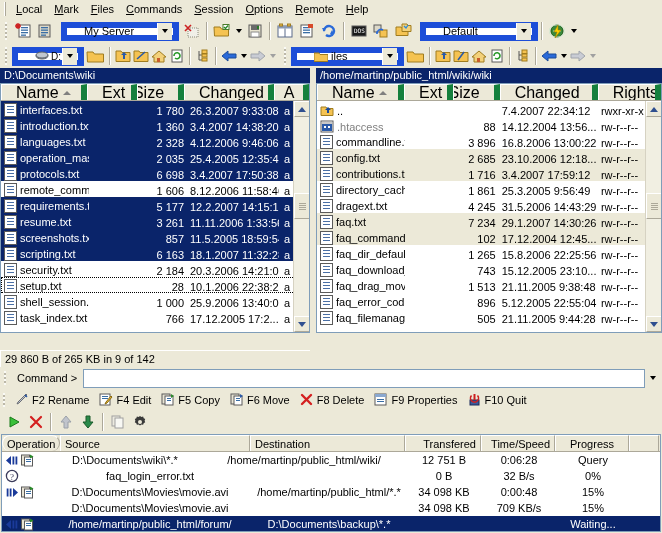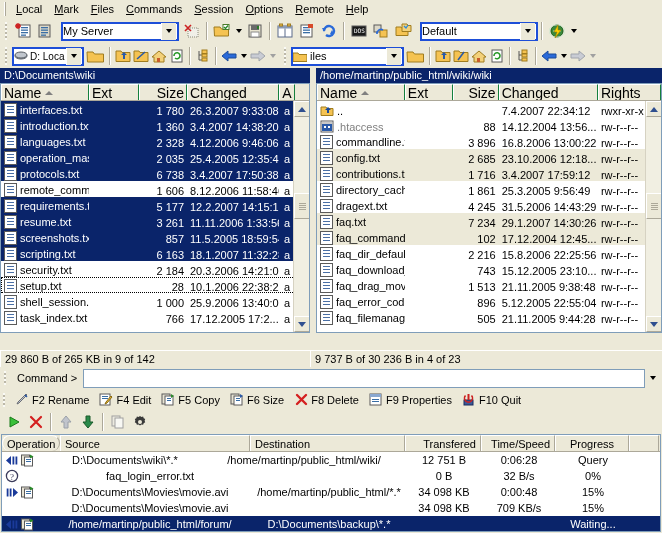--- a/index.html
+++ b/index.html
@@ -38,23 +38,23 @@
     border-left: 1px solid #aca899; border-right: 1px solid #fff; }
   .tb-btn { width: 22px; height: 22px; display: flex; align-items: center; justify-content: center;
     position: relative; }
   .tb-btn.small { width: 18px; }
   .tb-arrow { width: 11px; height: 22px; display: flex; align-items: center; justify-content: center; }
   .caret { width: 0; height: 0; border-left: 3px solid transparent; border-right: 3px solid transparent;
     border-top: 4px solid #000; }
   .caret.dim { border-top-color: #a0a0a0; }
 
   .combo {
-    height: 19px; background: #fff; border: 2px solid #1d4ed8;
+    height: 19px; background: #fff; border: 6px solid #1d4ed8;
     display: flex; align-items: center; position: relative;
-    font-size: 11px; color: #000; padding-left: 0;
+    font-size: 11px; color: #000; padding-left: 17px;
   }
   .combo .cbtxt { flex: 1; overflow: hidden; white-space: nowrap; }
   .combo .cbbtn {
     width: 15px; height: 17px; background: #ece9d8;
     border-left: 1px solid #fff;
     display: flex; align-items: center; justify-content: center;
     margin: 0 1px 0 0;
   }
 
   
@@ -69,23 +69,23 @@
     font-size: 11px; padding: 1px 0 0 4px; white-space: nowrap; overflow: hidden;
   }
 
   .listbox {
     background: #fff; border: 1px solid #7f9db9; border-top: 1px solid #7f9db9;
     height: 250px; position: relative; overflow: hidden;
   }
   .hdr { display: flex; height: 17px; background: #ece9d8;
     border-bottom: 1px solid #aca899; }
   .hdr .hc {
-    border-right: 1px solid #15803d; border-top: 1px solid #fff; border-left: 1px solid #fff;
-    font-size: 14px; color: #000; display: flex; align-items: center;
-    padding: 0 2px; white-space: nowrap; overflow: hidden;
+    border-right: 6px solid #15803d; border-top: 1px solid #fff; border-left: 1px solid #fff;
+    font-size: 16px; color: #000; display: flex; align-items: center;
+    padding: 0 14px; white-space: nowrap; overflow: hidden;
     background: #ece9d8;
   }
   .hdr .hc.r { justify-content: flex-end; }
   .hdr .hc.c { justify-content: center; }
   .sort-asc { width: 0; height: 0; margin-left: 4px;
     border-left: 4px solid transparent; border-right: 4px solid transparent;
     border-bottom: 4px solid #808080; }
 
   .rows { position: relative; }
   .row { display: flex; height: 16px; align-items: flex-end; font-size: 11px; color: #000; }
@@ -515,21 +515,21 @@
               <div class="c r" style="width:48px">2 035</div>
               <div class="c" style="width:92px">25.4.2005 12:35:48</div>
               <div class="c" style="width:16px;text-align:center">a</div>
             </div>
             <div class="row sel">
               <div class="c name" style="width:88px">
                 <span class="ficon txt"></span>
                 <span>protocols.txt</span>
               </div>
               <div class="c" style="width:50px"></div>
-              <div class="c r" style="width:48px">6 738</div>
+              <div class="c r" style="width:48px">6 698</div>
               <div class="c" style="width:92px">3.4.2007 17:50:38</div>
               <div class="c" style="width:16px;text-align:center">a</div>
             </div>
             <div class="row">
               <div class="c name" style="width:88px">
                 <span class="ficon txt"></span>
                 <span>remote_command...</span>
               </div>
               <div class="c" style="width:50px"></div>
               <div class="c r" style="width:48px">1 606</div>
@@ -755,21 +755,21 @@
               <div class="c r" style="width:48px">102</div>
               <div class="c" style="width:104px">17.12.2004 12:45...</div>
               <div class="c" style="width:66px">rw-r--r--</div>
             </div>
             <div class="row">
               <div class="c name" style="width:92px">
                 <span class="ficon txt"></span>
                 <span>faq_dir_default.txt</span>
               </div>
               <div class="c" style="width:50px"></div>
-              <div class="c r" style="width:48px">2 216</div>
+              <div class="c r" style="width:48px">1 265</div>
               <div class="c" style="width:104px">15.8.2006 22:25:56</div>
               <div class="c" style="width:66px">rw-r--r--</div>
             </div>
             <div class="row">
               <div class="c name" style="width:92px">
                 <span class="ficon txt"></span>
                 <span>faq_download_t...</span>
               </div>
               <div class="c" style="width:50px"></div>
               <div class="c r" style="width:48px">743</div>
@@ -815,21 +815,20 @@
           <div class="btn bot">
               <span class="sb-dn"></span>
             </div>
         </div>
       </div>
     </div>
   </div>
 
   <div class="statusrow">
     <div class="sb" style="width:310px;">29 860 B of 265 KB in 9 of 142</div>
-    <div class="sb" style="width:352px;">9 737 B of 30 236 B in 4 of 23</div>
   </div>
 
   <div class="cmdline">
     <div class="tb-grip" style="height:14px;"></div>
     <div class="cmdlabel">Command &gt;</div>
     <div class="cmdinput">
       <span style="padding-left:3px;"></span>
     </div>
     <div class="cmdcaret">
         <span class="caret"></span>
@@ -877,21 +876,21 @@
     <div class="fkey">
       <span class="fkicon">
         <svg width="14" height="13" viewBox="0 0 14 13">
           <rect x="1" y="1" width="8" height="10" fill="#e8e4d4" stroke="#5a5a5a"></rect>
           <rect x="4" y="3" width="8" height="9" fill="#fff" stroke="#5a5a5a"></rect>
           <rect x="6" y="5" width="4" height="1" fill="#3a6ea5"></rect>
             <rect x="6" y="7" width="4" height="1" fill="#3a6ea5"></rect>
           <path d="M10,1 l3,2 l-3,2 z" fill="#2a5aa8"></path>
         </svg>
       </span>
-      <span>F6 Size</span>
+      <span>F6 Move</span>
     </div>
 
 
     <div class="fkey">
       <span class="fkicon">
         <svg width="13" height="13" viewBox="0 0 13 13">
           <path d="M2,2 L11,11 M11,2 L2,11" stroke="#d42020" stroke-width="2.4" stroke-linecap="round"></path>
         </svg>
       </span>
       <span>F8 Delete</span>

